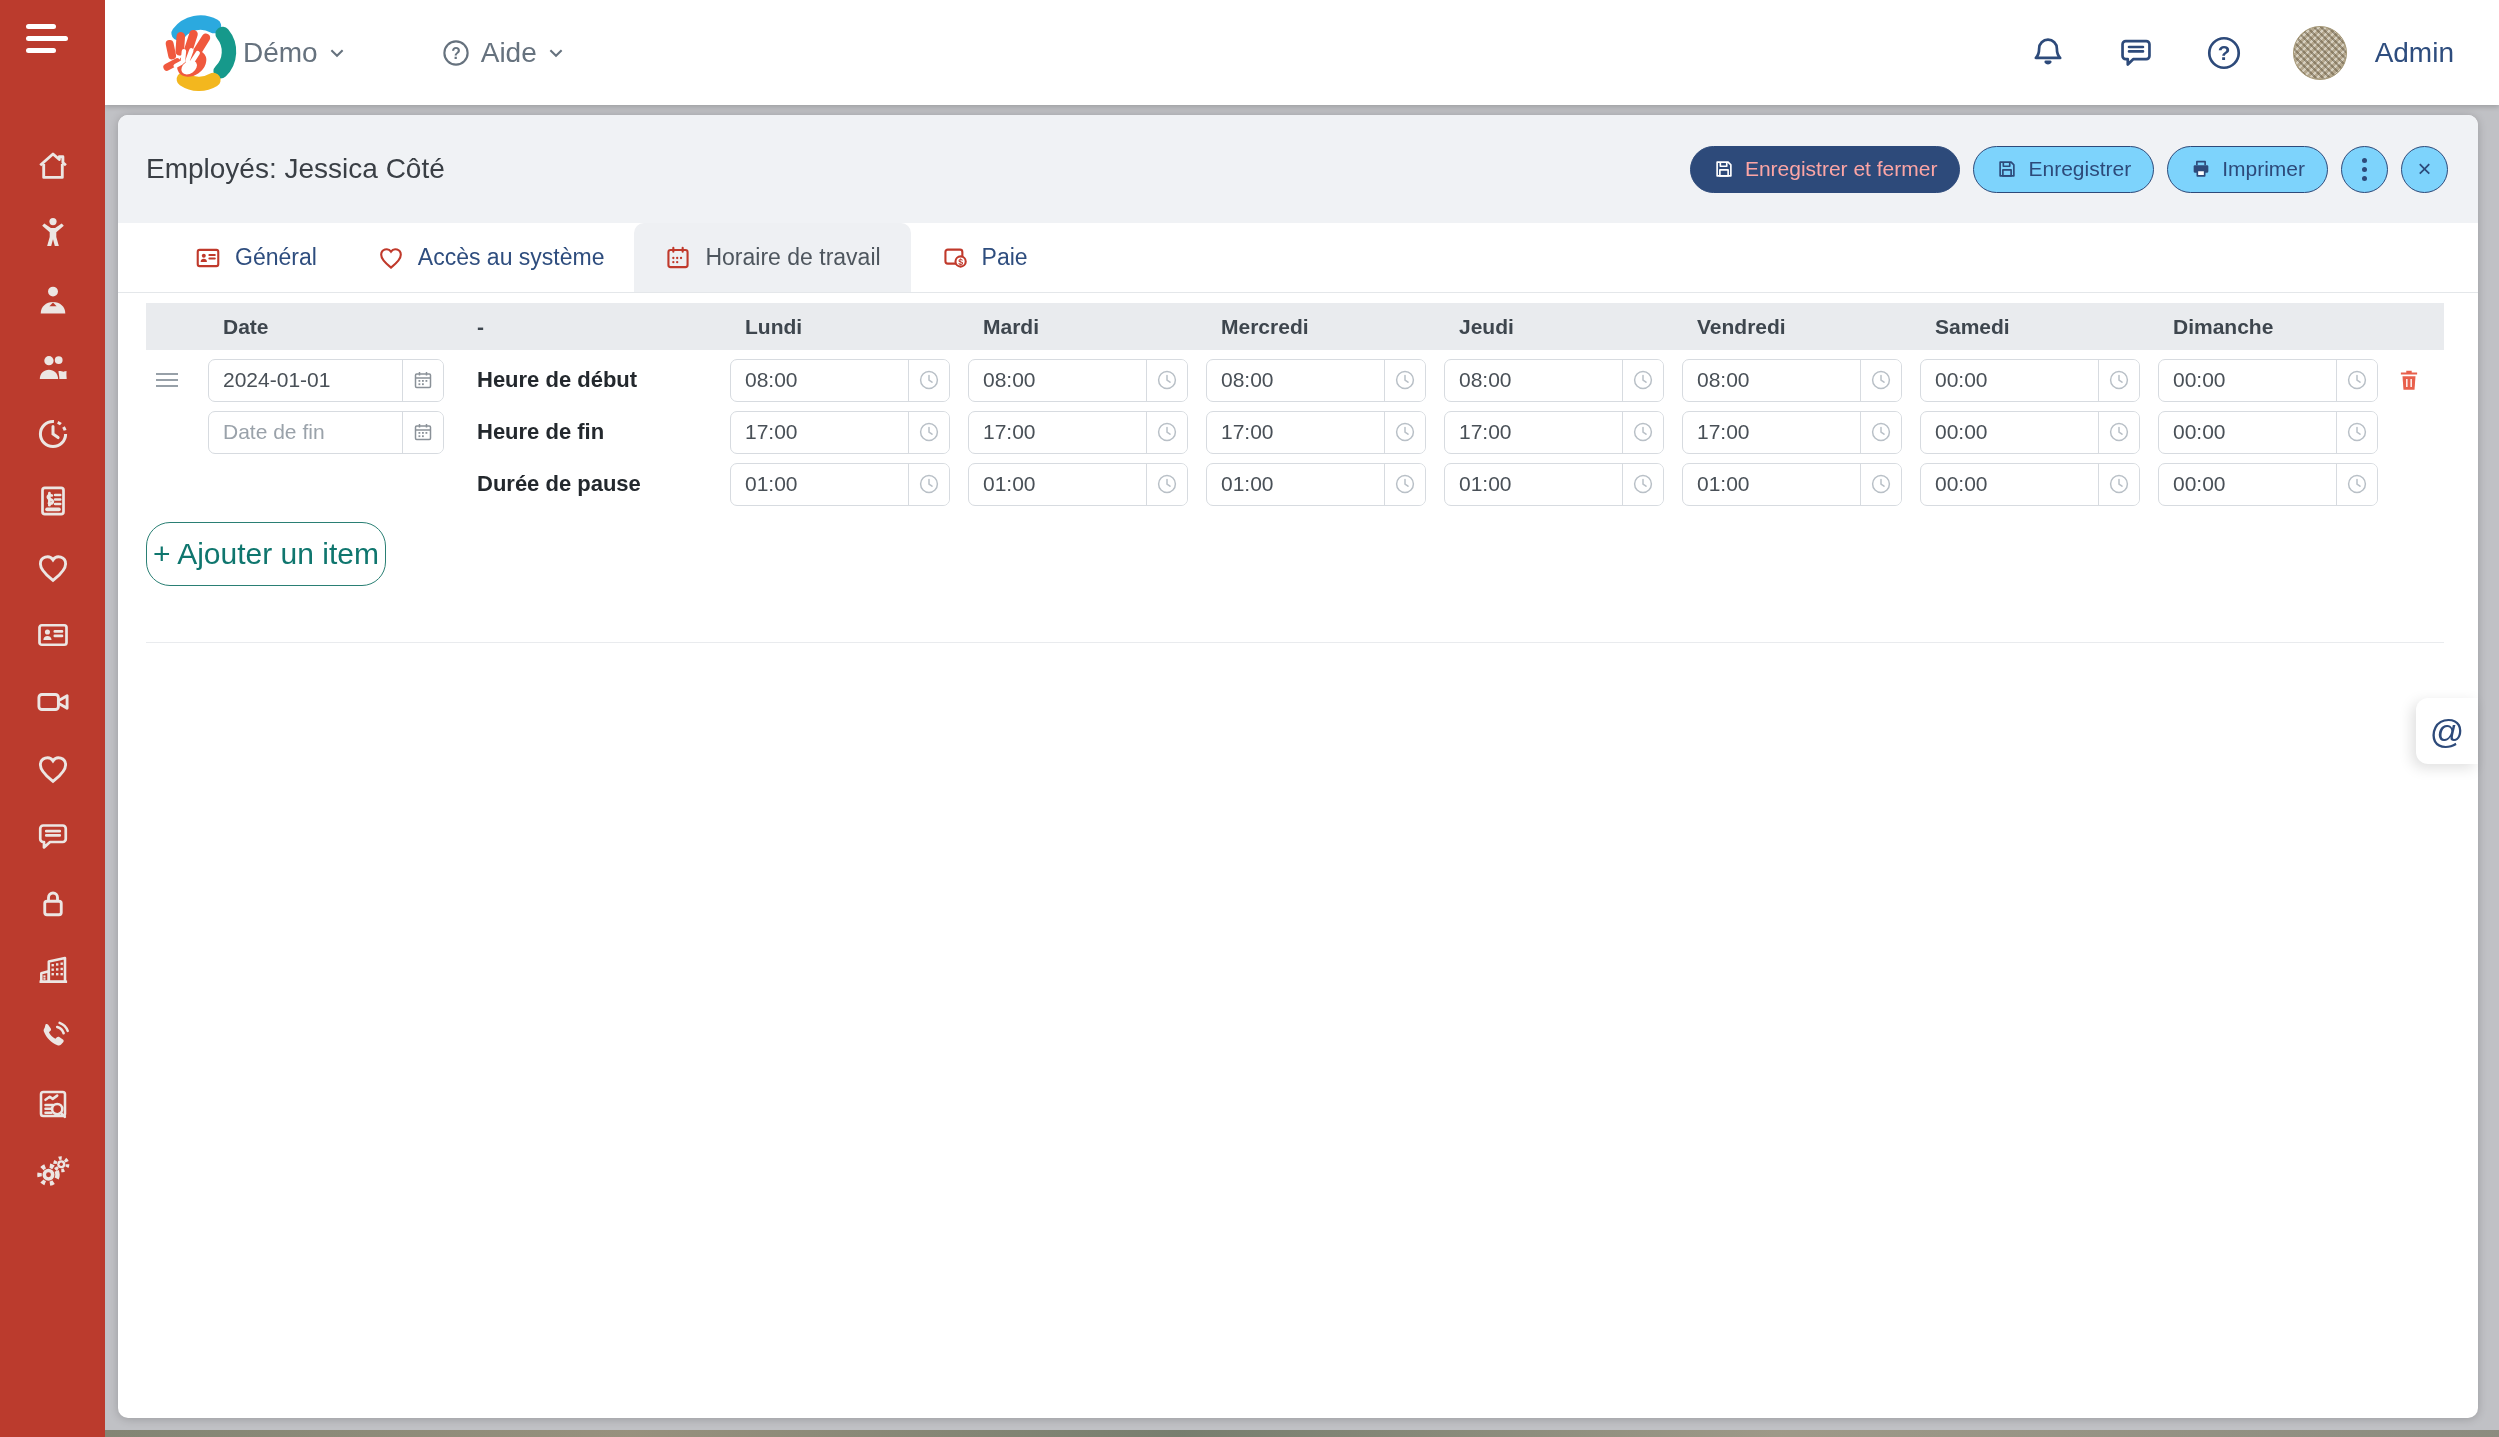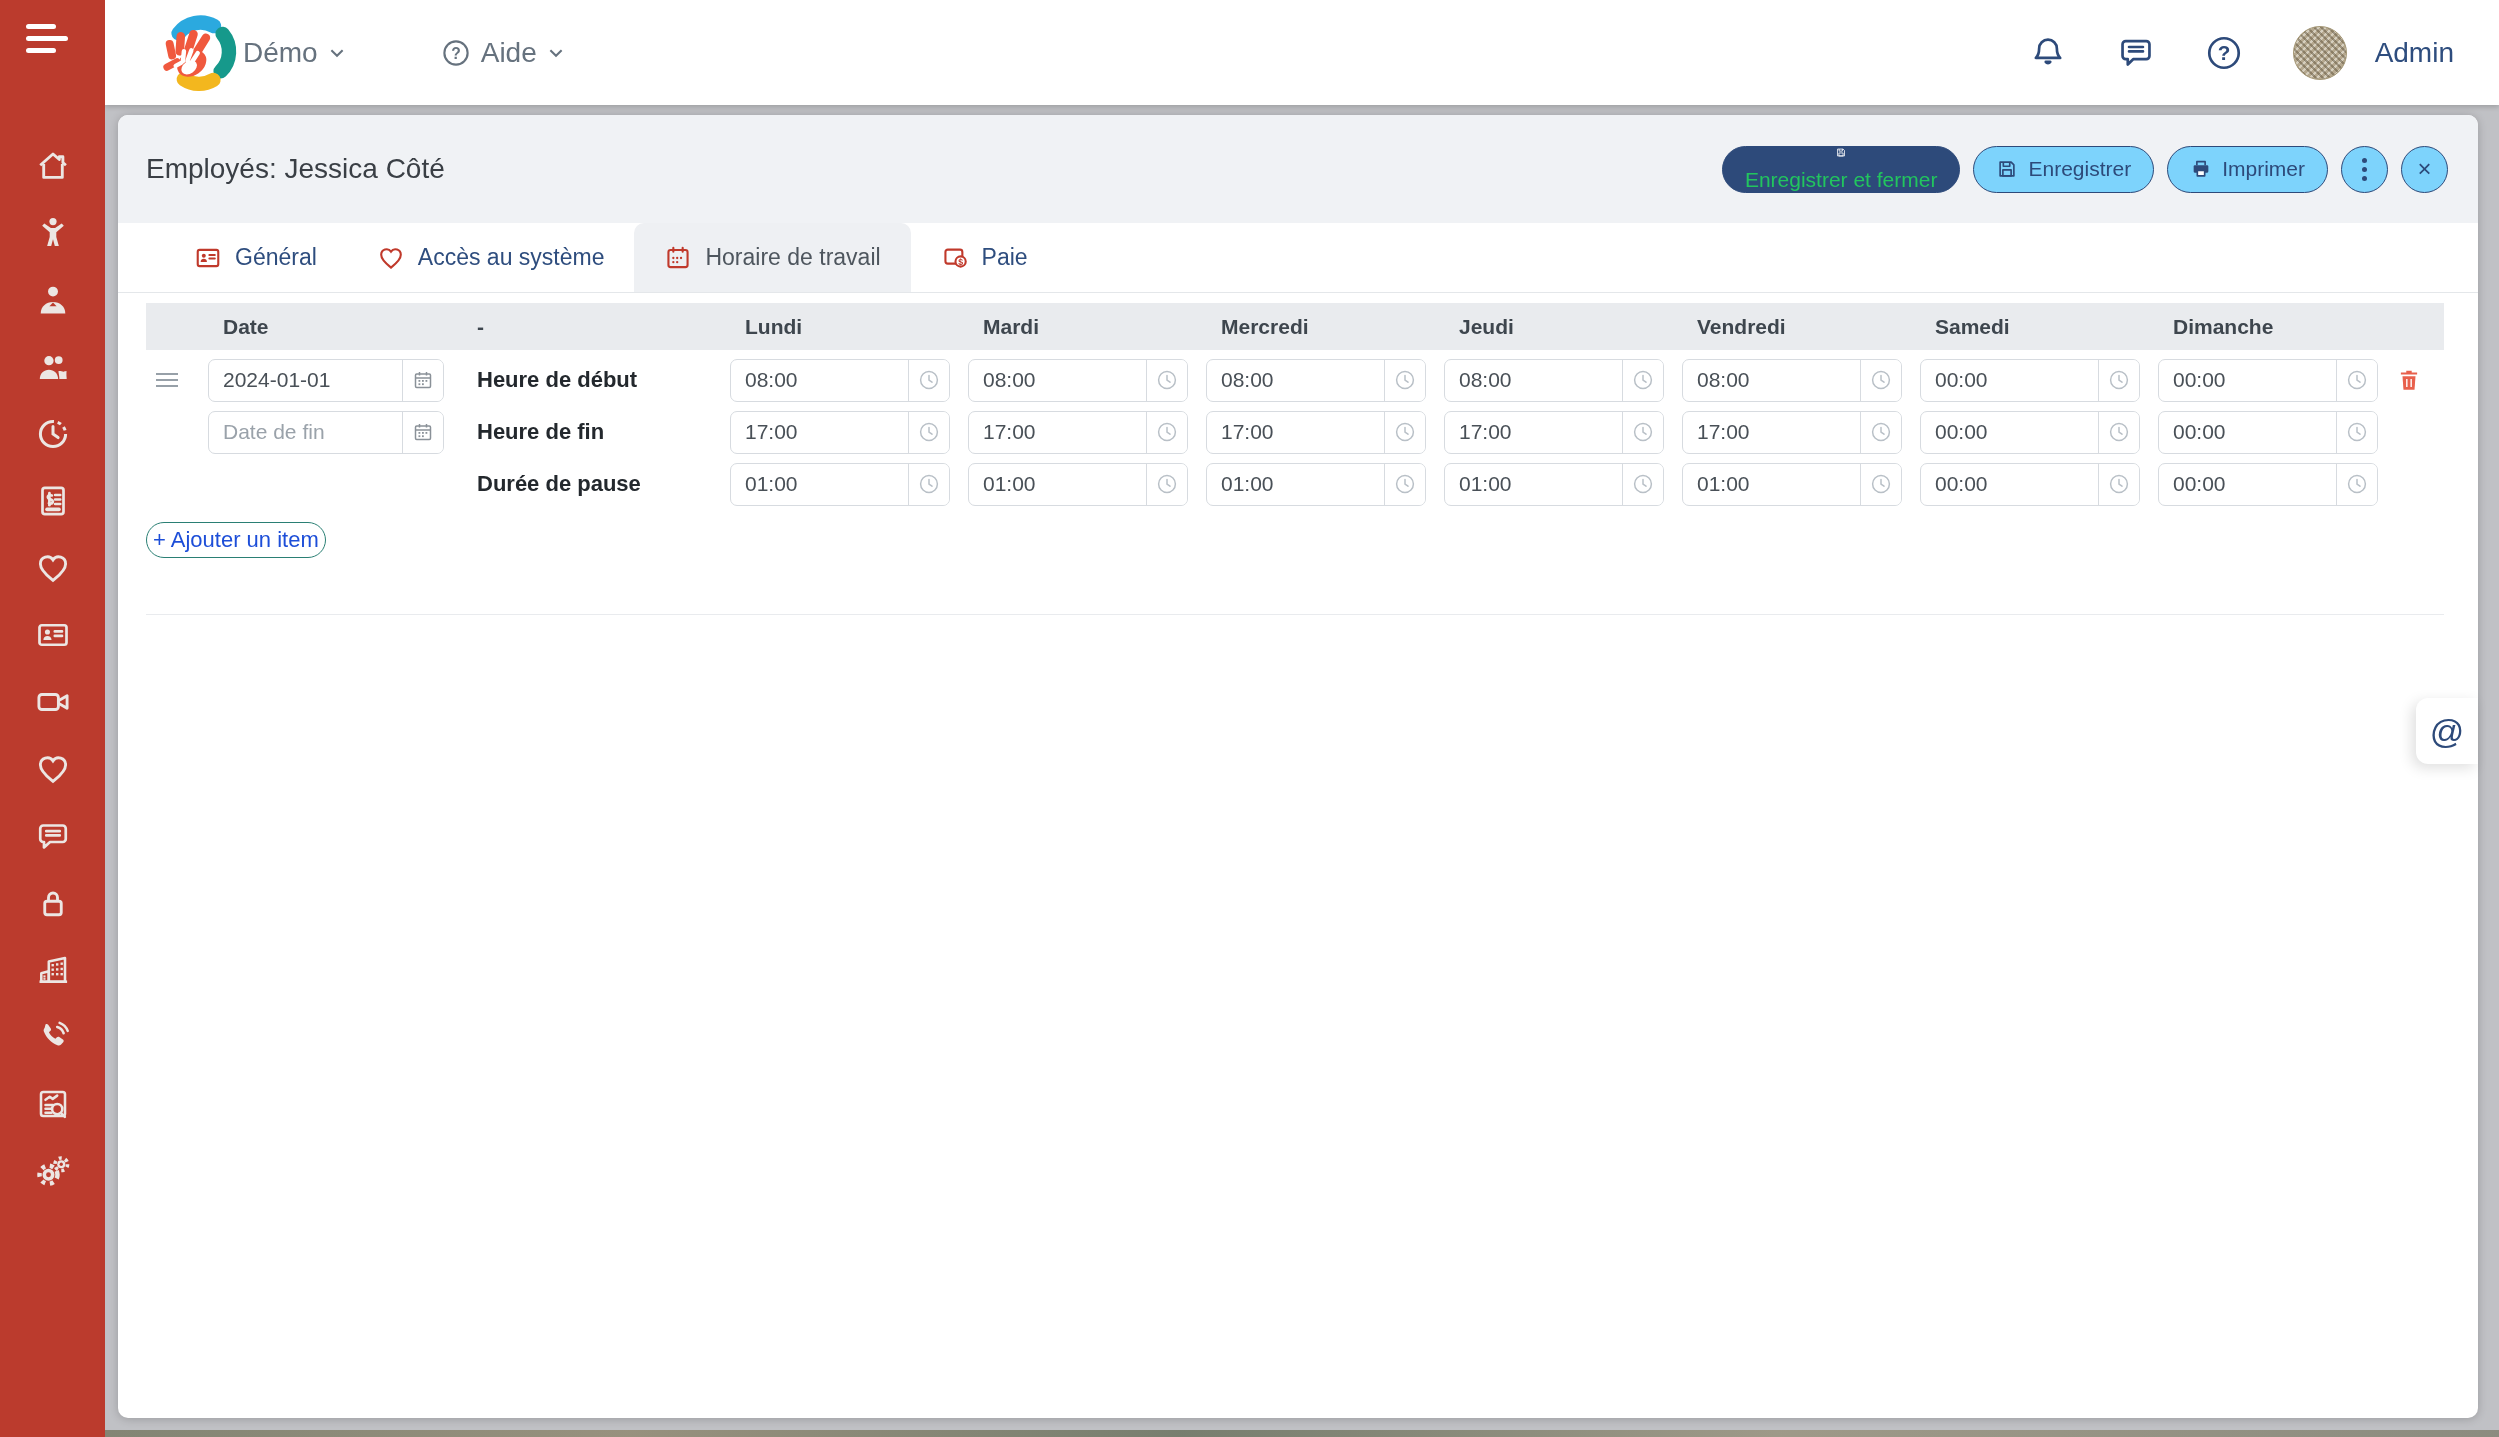--- a/index.html
+++ b/index.html
@@ -36,21 +36,21 @@
   
   .panel{position:absolute;left:118px;top:115px;width:2360px;height:1303px;background:#fff;
     border-radius:10px;box-shadow:0 1px 10px rgba(0,0,0,.2);}
   .panel-header{height:108px;background:#f0f2f5;border-radius:10px 10px 0 0;
     display:flex;align-items:center;justify-content:space-between;padding:0 30px 0 28px;}
   .page-title{font-size:28px;color:#3a3f45;font-weight:400;}
   .actions{display:flex;align-items:center;gap:13px;}
   .btn{height:47px;border-radius:24px;display:inline-flex;align-items:center;gap:10px;
     font-size:21px;padding:0 22px;border:1px solid #2d4a7a;background:#7dd3fc;color:#2d4a7a;cursor:pointer;
     font-family:"Liberation Sans",sans-serif;}
-  .btn.primary{background:#2d4a7a;color:#22c55e;flex-direction:column;}
+  .btn.primary{background:#2d4a7a;color:#fca5a5;}
   .btn.circle{width:47px;padding:0;justify-content:center;border-radius:50%;font-size:24px;}
   .btn svg{width:22px;height:22px;}
   .dots{display:flex;flex-direction:column;gap:4px;}
   .dots i{width:5px;height:5px;border-radius:50%;background:#2d4a7a;}
 
   
   .tabs{height:70px;display:flex;align-items:stretch;padding-left:46px;border-bottom:1px solid #e4e7ea;}
   .tab{display:flex;align-items:center;gap:13px;padding:0 30px;font-size:23px;color:#2e4d7e;cursor:pointer;}
   .tab svg{width:28px;height:28px;}
   .tab.active{background:#eef0f3;border-radius:10px 10px 0 0;color:#4e565e;}
@@ -63,22 +63,22 @@
   .handle{width:22px;margin-left:10px;cursor:grab;}
   .handle i{display:block;height:2px;background:#97a0a8;margin:4px 0;}
   .inputgroup{display:flex;height:43px;border:1px solid #d7dbe0;border-radius:7px;background:#fff;overflow:hidden;}
   .inputgroup input{flex:1;min-width:0;border:0;outline:0;padding:0 14px;font-size:21px;color:#495057;
     font-family:"Liberation Sans",sans-serif;background:transparent;}
   .inputgroup input::placeholder{color:#9aa2aa;}
   .icon-btn{width:41px;border-left:1px solid #d7dbe0;display:flex;align-items:center;justify-content:center;cursor:pointer;background:#fff;}
   .icon-btn svg{width:24px;height:24px;}
   .row-label{font-weight:bold;font-size:22px;color:#23282d;padding-left:15px;white-space:nowrap;}
   .trash{width:26px;height:28px;cursor:pointer;justify-self:start;}
-  .add-item{margin:16px 34px 0 28px;height:36px;border:1px solid #2a7f74;border-radius:24px;background:#fff;
-    color:#1d4ed8;font-size:22px;display:flex;align-items:center;justify-content:center;cursor:pointer;}
+  .add-item{margin:16px 34px 0 28px;height:64px;border:1px solid #2a7f74;border-radius:24px;background:#fff;
+    color:#0f766e;font-size:30px;display:flex;align-items:center;justify-content:center;cursor:pointer;}
   .section-divider{margin:56px 34px 0 28px;border-top:1px solid #e9ebee;}
 
   
   .mention-fab{position:absolute;right:0;top:583px;width:62px;height:66px;background:#fff;
     border-radius:12px 0 0 12px;box-shadow:-4px 4px 14px rgba(0,0,0,.13);
     display:flex;align-items:center;justify-content:center;font-size:34px;color:#2d4a7a;cursor:pointer;}
 
   
   .bottom-strip{position:absolute;left:105px;right:0;bottom:0;height:7px;
     background:linear-gradient(90deg,#6e7159 0%,#8a8166 22%,#5f6852 45%,#938c74 70%,#7a7a68 100%);opacity:.75;}

